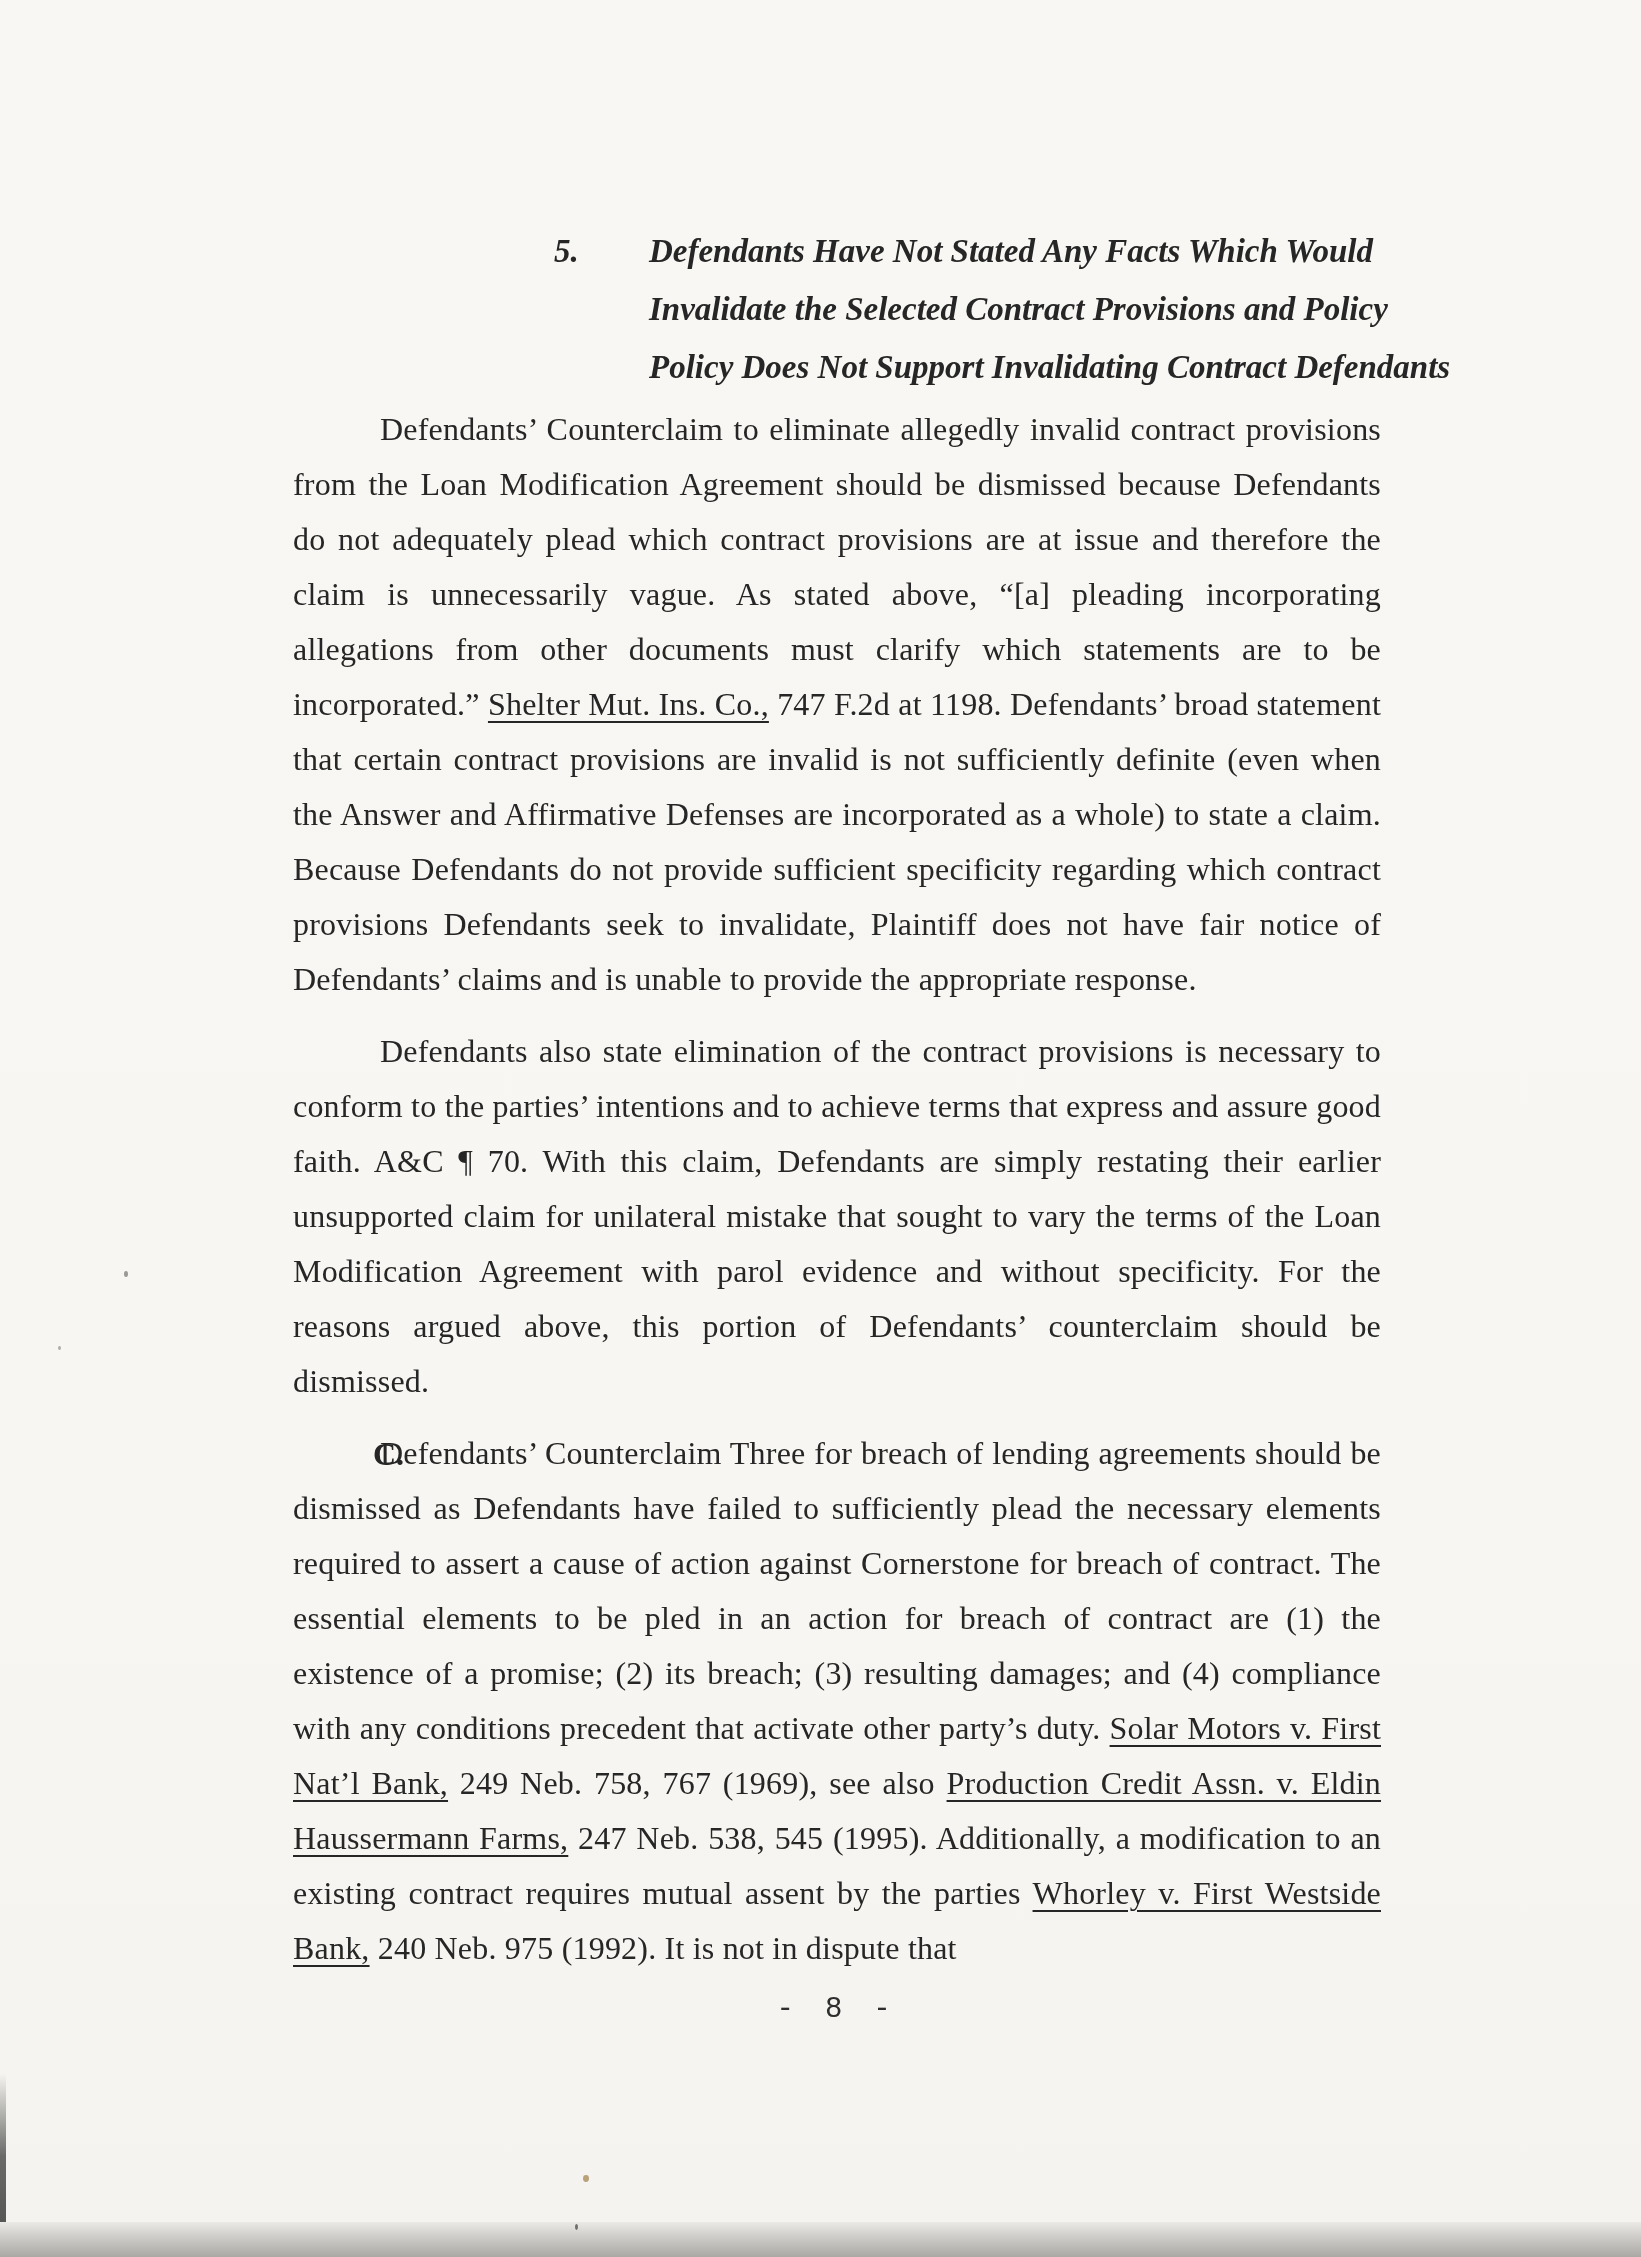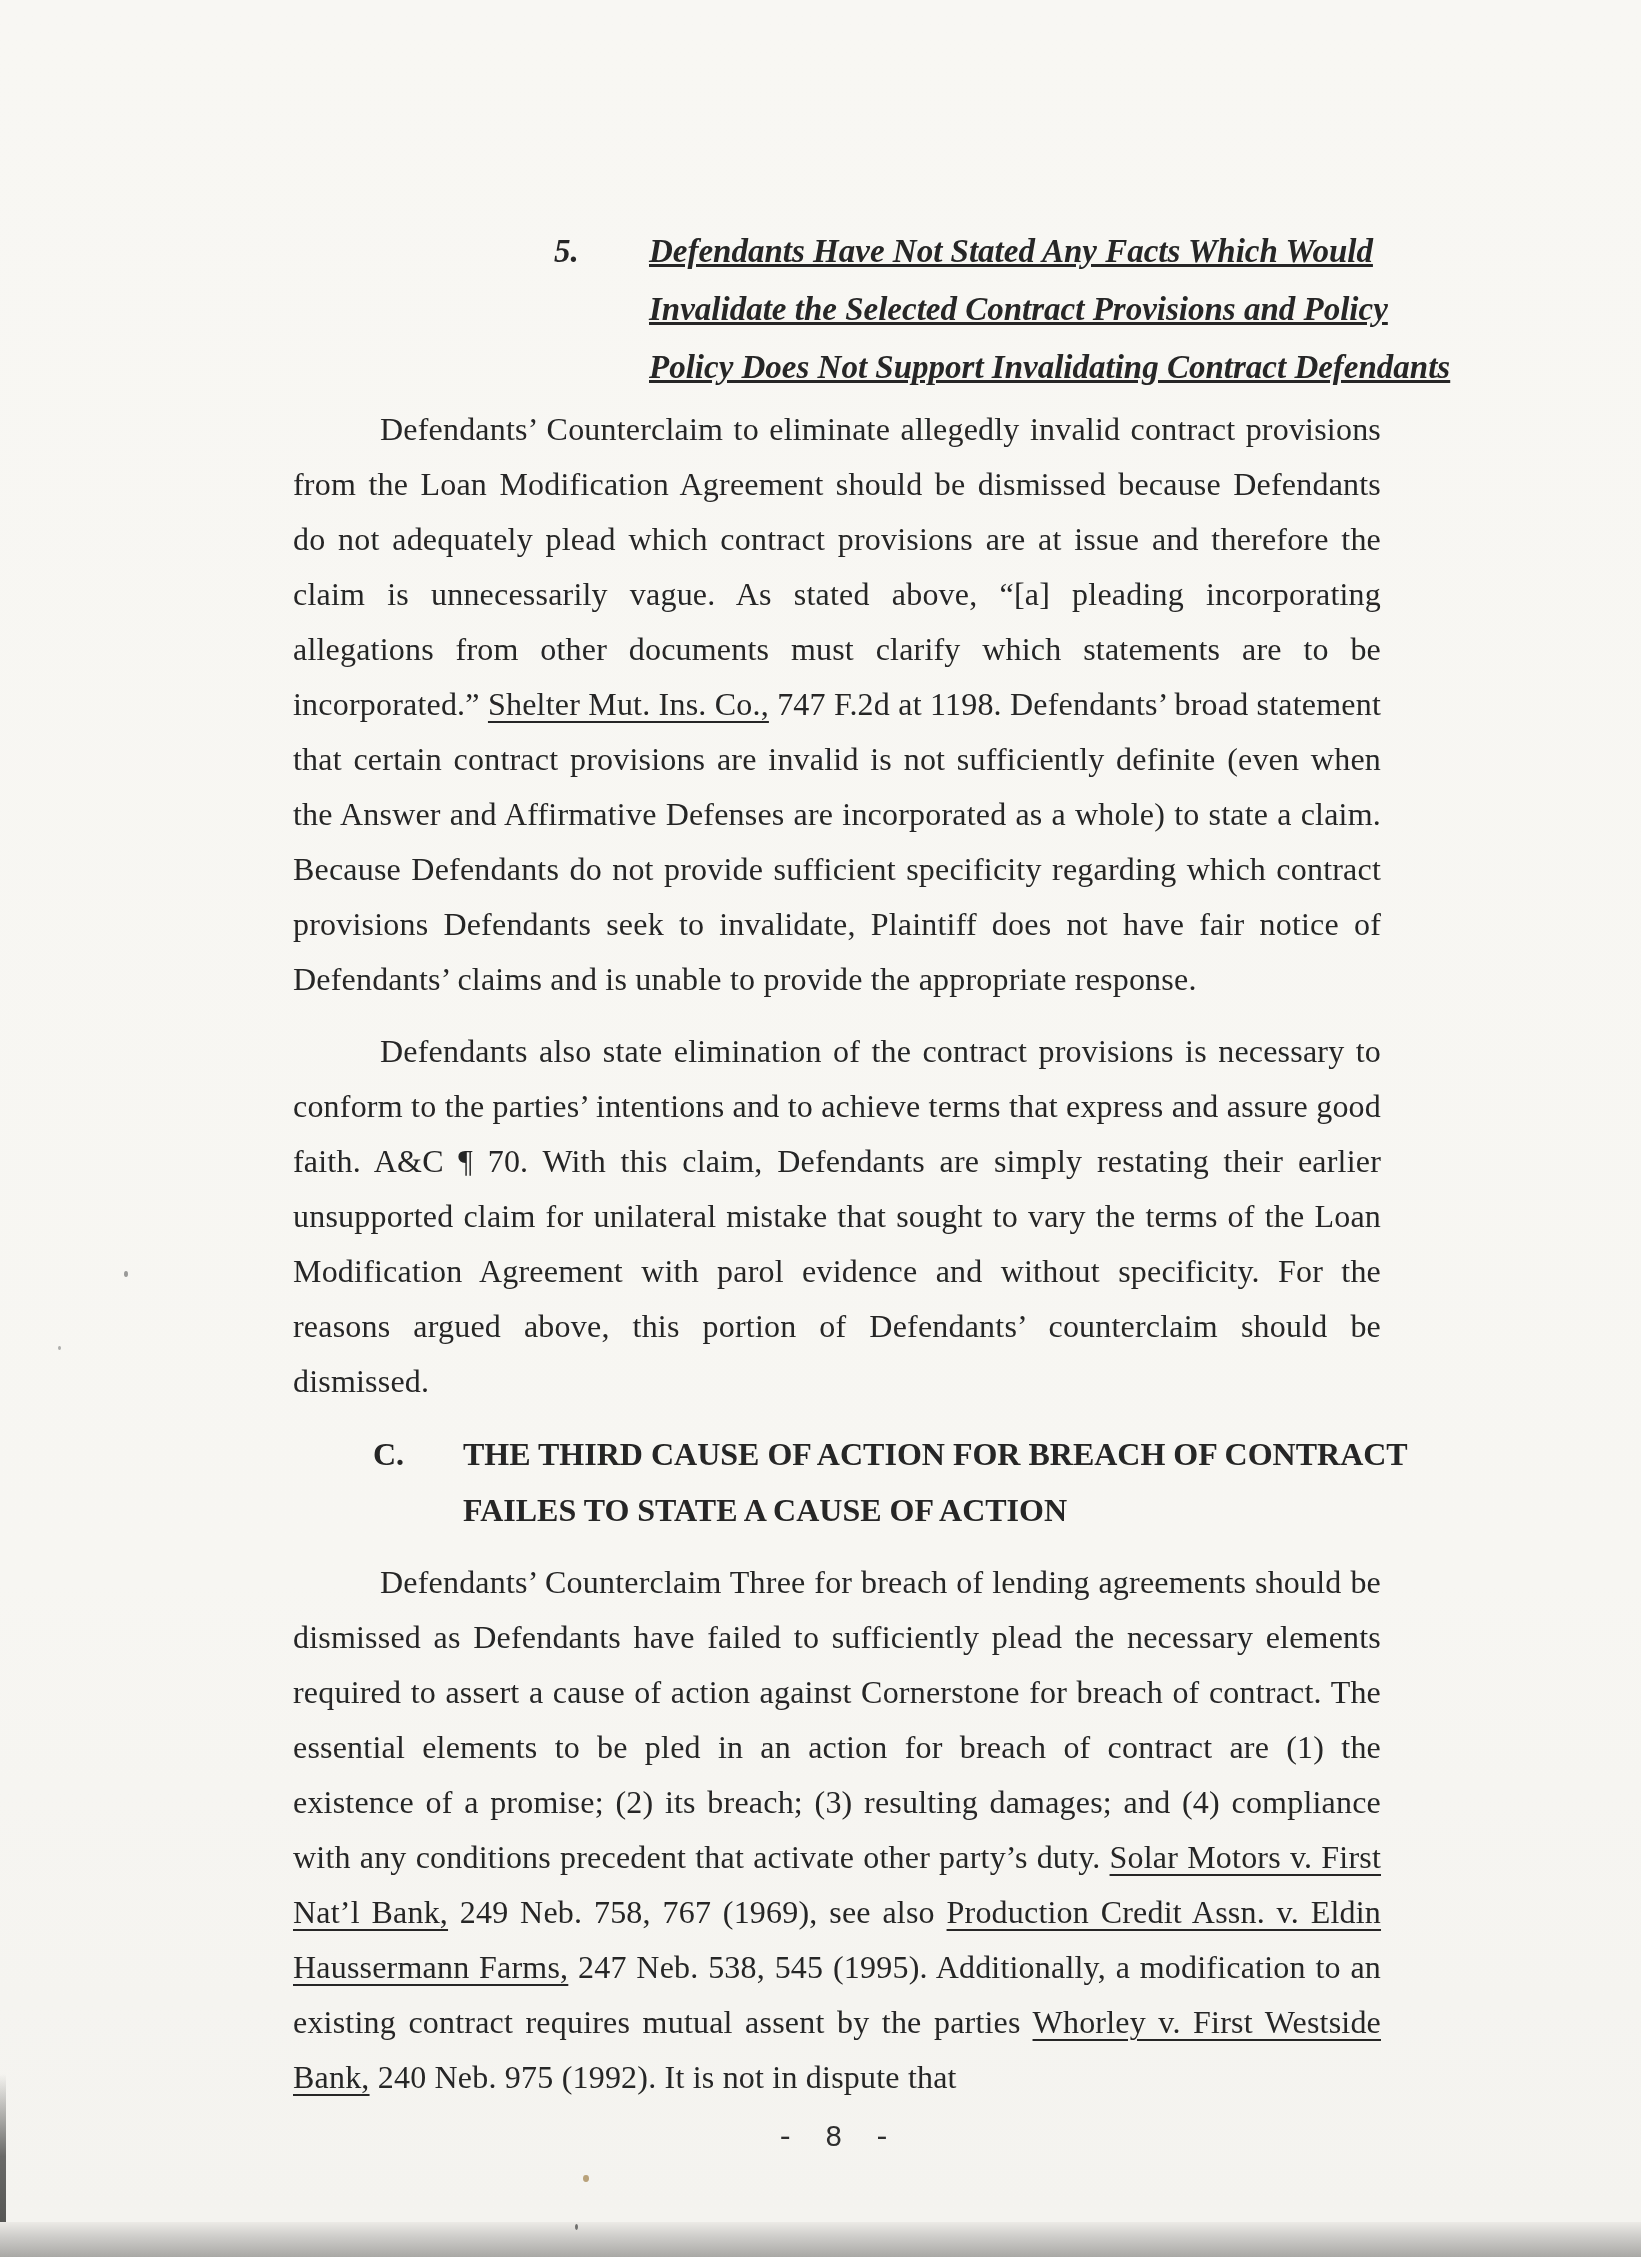--- a/index.html
+++ b/index.html
@@ -25,21 +25,21 @@
     font-style: italic;
     font-weight: bold;
     font-size: 33px;
   }
   .h5-num {
     position: absolute;
     left: 278px;
     top: 0;
     line-height: 58px;
   }
-  .h5-lines { margin-left: 373px; text-decoration: underline; }
+  .h5-lines { margin-left: 373px; }
   .h5-line { line-height: 58px; white-space: nowrap; }
   
   .body-par {
     margin: 17px;
     font-size: 32px;
     line-height: 55px;
     text-align: justify;
     text-indent: 87px;
     letter-spacing: 0.2px;
   }
@@ -107,24 +107,20 @@
         <div class="h5-line">Policy Does Not Support Invalidating Contract Defendants</div>
       </div>
     </div>
 
     <p class="body-par first"><span>Defendants’ Counterclaim to eliminate allegedly invalid contract provisions from the Loan Modification Agreement should be dismissed because Defendants do not adequately plead which contract provisions are at issue and therefore the claim is unnecessarily vague.  As stated above, “[a] pleading incorporating allegations from other documents must clarify which statements are to be incorporated.”  </span><span class="u">Shelter Mut. Ins. Co.,</span><span> 747 F.2d at 1198.  Defendants’ broad statement that certain contract provisions are invalid is not sufficiently definite (even when the Answer and Affirmative Defenses are incorporated as a whole) to state a claim.  Because Defendants do not provide sufficient specificity regarding which contract provisions Defendants seek to invalidate, Plaintiff does not have fair notice of Defendants’ claims and is unable to provide the appropriate response.</span></p>
 
     <p class="body-par"><span>Defendants also state elimination of the contract provisions is necessary to conform to the parties’ intentions and to achieve terms that express and assure good faith.  A&amp;C ¶ 70.  With this claim, Defendants are simply restating their earlier unsupported claim for unilateral mistake that sought to vary the terms of the Loan Modification Agreement with parol evidence and without specificity.  For the reasons argued above, this portion of Defendants’ counterclaim should be dismissed.</span></p>
 
     <div class="hc">
       <span class="hc-num">C.</span>
-      <div class="hc-lines">
-        <div class="hc-line">THE THIRD CAUSE OF ACTION FOR BREACH OF CONTRACT</div>
-        <div class="hc-line">FAILES TO STATE A CAUSE OF ACTION</div>
-      </div>
     </div>
 
     <p class="body-par"><span>Defendants’ Counterclaim Three for breach of lending agreements should be dismissed as Defendants have failed to sufficiently plead the necessary elements required to assert a cause of action against Cornerstone for breach of contract.  The essential elements to be pled in an action for breach of contract are (1) the existence of a promise; (2) its breach; (3) resulting damages; and (4) compliance with any conditions precedent that activate other party’s duty.  </span><span class="u">Solar Motors v. First Nat’l Bank,</span><span> 249 Neb. 758, 767 (1969), see also </span><span class="u">Production Credit Assn. v. Eldin Haussermann Farms,</span><span> 247 Neb. 538, 545 (1995).  Additionally, a modification to an existing contract requires mutual assent by the parties </span><span class="u">Whorley v. First Westside Bank,</span><span> 240 Neb. 975 (1992).  It is not in dispute that</span></p>
 
     <div class="footer">- 8 -</div>
   </div>
 
   <div class="scan-edge-left"></div>
   <div class="scan-band-bottom"></div>
   <div class="speck speck-1"></div>

